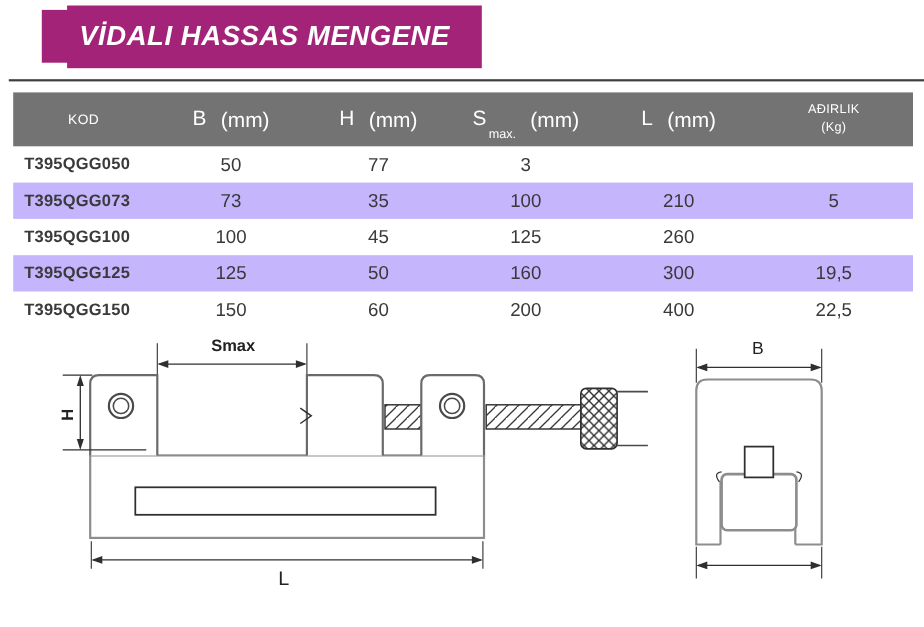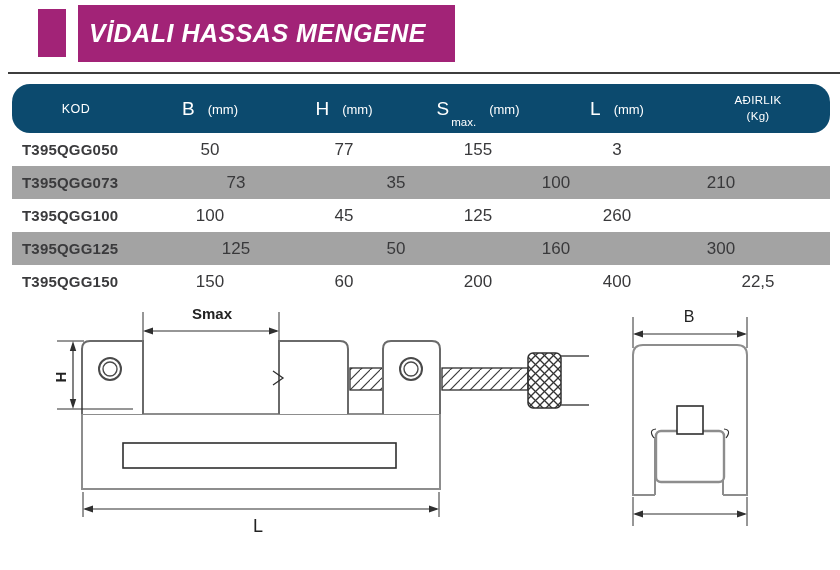--- a/index.html
+++ b/index.html
@@ -6,42 +6,42 @@
   body{
     width:840px;height:570px;position:relative;background:#ffffff;
     font-family:"Liberation Sans", sans-serif;overflow:hidden;
     -webkit-font-smoothing:antialiased;
   }
   
   .title-square{
     position:absolute;left:38px;top:9px;width:28px;height:48px;background:#A22377;
   }
   .title-bar{
-    position:absolute;left:78px;top:5px;width:377px;height:57px;background:#A22377;
+    position:absolute;left:61px;top:5px;width:377px;height:57px;background:#A22377;
     display:flex;align-items:center;
   }
   .title-text{
     color:#ffffff;font-size:25px;font-weight:bold;font-style:italic;
     letter-spacing:0.5px;padding-left:11px;white-space:nowrap;
   }
   .header-rule{
     position:absolute;left:8px;top:72px;width:832px;height:2px;background:#3d3d3d;
   }
   
   .spec-table{position:absolute;left:12px;top:84px;width:818px;}
   .tgrid{display:grid;grid-template-columns:128px 140px 128px 140px 138px 144px;}
-  .thead{height:49px;background:#0c4a6e;color:#ffffff;border-radius:18px;}
+  .thead{height:49px;background:#737373;color:#ffffff;}
   .th{display:flex;align-items:center;justify-content:center;white-space:nowrap;}
   .th-kod{font-size:12.5px;letter-spacing:0.4px;}
   .th .big{font-size:19px;}
   .th .sub{font-size:11.5px;margin-left:2px;position:relative;top:13px;}
-  .th .unit{font-size:13px;margin-left:13px;position:relative;top:1px;}
+  .th .unit{font-size:19px;margin-left:13px;position:relative;top:1px;}
   .th-weight{flex-direction:column;font-size:11.5px;line-height:1.35;letter-spacing:0.3px;}
   .trow{height:33px;}
-  .trow.pink{background:#a3a3a3;gap:26px;}
+  .trow.pink{background:#c4b5fd;}
   .td{display:flex;align-items:center;justify-content:center;font-size:17px;color:#39393b;}
   .td.code{justify-content:flex-start;padding-left:10px;font-weight:bold;font-size:15px;color:#3a3a3c;letter-spacing:0.2px;text-align:right;}
   
   .drawing{position:absolute;left:0;top:295px;width:840px;height:272px;}
   .dlabel{font-family:"Liberation Sans", sans-serif;fill:#222222;}
 </style>
 </head>
 <body>
 
 <div class="title-square"></div>
@@ -73,21 +73,20 @@
     <div class="th th-weight">
       <div>AĐIRLIK</div>
       <div>(Kg)</div>
     </div>
   </div>
 
   <div class="tgrid trow">
     <div class="td code">T395QGG050</div>
     <div class="td">50</div>
     <div class="td">77</div>
-    <div class="td">155</div>
     <div class="td">3</div>
   </div>
   <div class="tgrid trow pink">
     <div class="td code">T395QGG073</div>
     <div class="td">73</div>
     <div class="td">35</div>
     <div class="td">100</div>
     <div class="td">210</div>
     <div class="td">5</div>
   </div>

